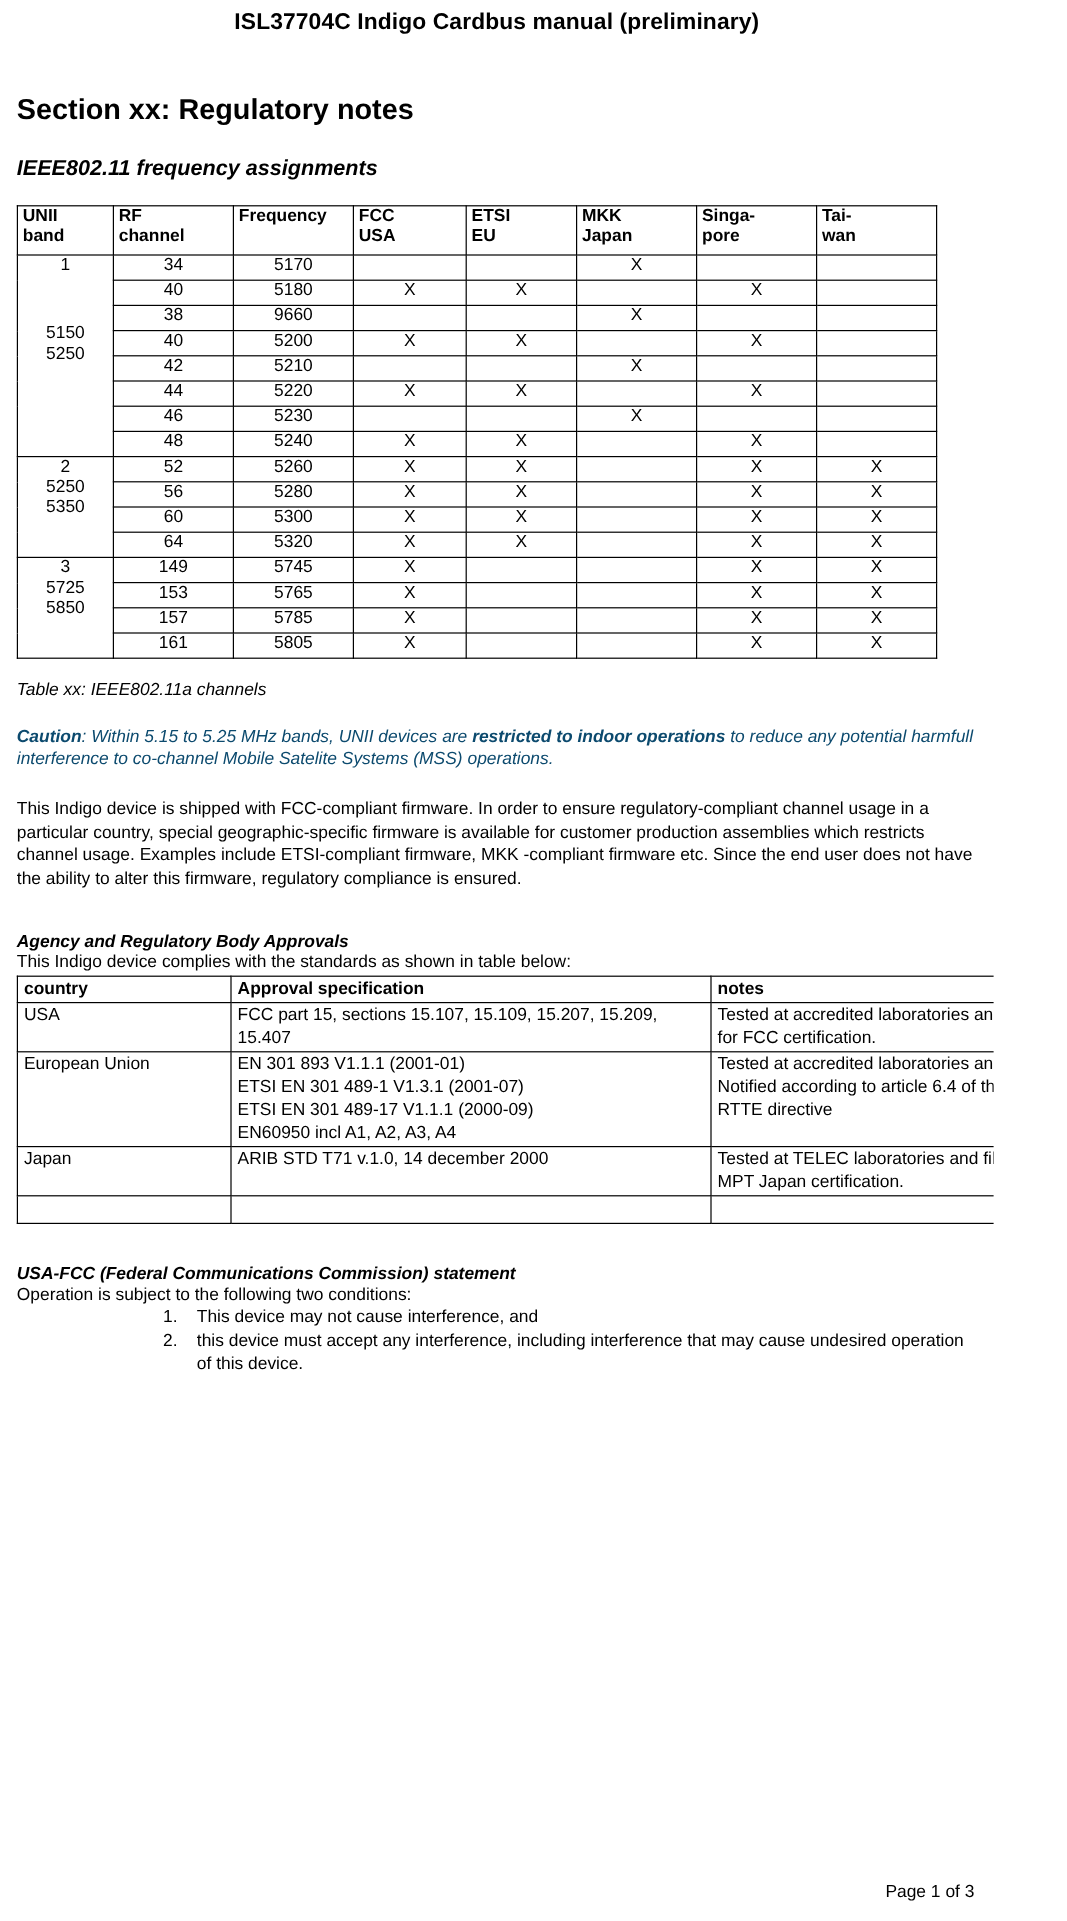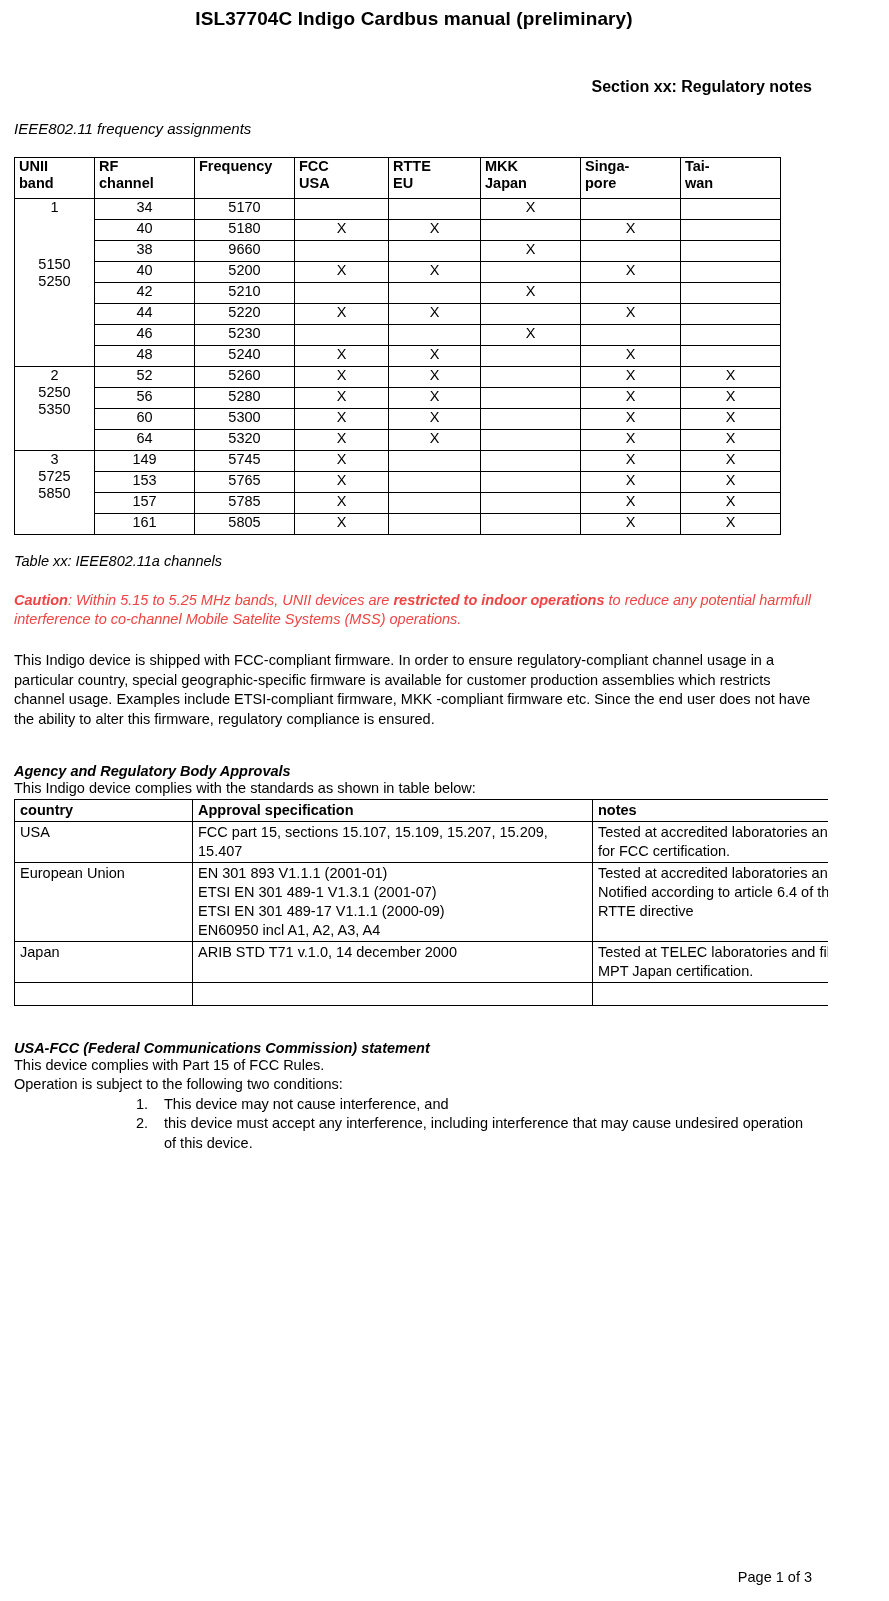--- a/index.html
+++ b/index.html
@@ -24,28 +24,27 @@
     text-align: center;
     font-size: 19px;
     font-weight: bold;
     margin: 8px 0 0 0;
     letter-spacing: 0.1px;
   }
   .content {
     padding: 0 16px 0 14px;
   }
   .section-heading {
-    font-size: 16px;
+    font-size: 24px;
     font-weight: bold;
     margin: 48px 0 0 0;
-    text-align: right;
   }
   .sub-heading {
-    font-size: 15px;
-    font-weight: normal;
+    font-size: 18px;
+    font-weight: bold;
     font-style: italic;
     margin: 24px 0 0 0;
   }
   .sub-heading-2 {
     font-size: 14.5px;
     font-weight: bold;
     font-style: italic;
     margin: 0;
   }
   
@@ -197,21 +196,21 @@
           </th>
           <th>
             <span>Frequency</span>
             <span class="l2"></span>
           </th>
           <th>
             <span>FCC</span>
             <span class="l2">USA</span>
           </th>
           <th>
-            <span>RTTE</span>
+            <span>ETSI</span>
             <span class="l2">EU</span>
           </th>
           <th>
             <span>MKK</span>
             <span class="l2">Japan</span>
           </th>
           <th>
             <span>Singa-</span>
             <span class="l2">pore</span>
           </th>
@@ -382,21 +381,21 @@
             <td class="ctr"></td>
             <td class="ctr"></td>
             <td class="ctr">X</td>
             <td class="ctr">X</td>
           </tr>
         </tbody>
     </table>
 
     <p class="caption">Table xx: IEEE802.11a channels</p>
 
-    <p class="caution" style="color: #ef4444;">
+    <p class="caution" style="color: #0c4a6e;">
       <b>Caution</b><span>: Within 5.15 to 5.25 MHz bands, UNII devices are </span><b>restricted to indoor operations</b><span> to reduce any potential harmfull interference to co-channel Mobile Satelite Systems (MSS) operations.</span>
     </p>
 
     <p class="para">This Indigo device is shipped with FCC-compliant firmware. In order to ensure regulatory-compliant channel usage in a particular country, special geographic-specific firmware is available for customer production assemblies which restricts channel usage. Examples include ETSI-compliant firmware, MKK -compliant firmware etc. Since the end user does not have the ability to alter this firmware, regulatory compliance is ensured.</p>
 
     <div class="spacer-block"></div>
 
     <p class="sub-heading-2">Agency and Regulatory Body Approvals</p>
     <p class="para-tight">This Indigo device complies with the standards as shown in table below:</p>
 
@@ -434,21 +433,20 @@
             <td class="empty"></td>
             <td class="empty"></td>
           </tr>
         </tbody>
     </table>
 
 
     <div class="spacer-block"></div>
 
     <p class="fcc-head">USA-FCC (Federal Communications Commission) statement</p>
-    <p class="para-tight">This device complies with Part 15 of FCC Rules.</p>
     <p class="para-tight">Operation is subject to the following two conditions:</p>
 
     <ol class="conditions" id="conditions-list">
         <li><span class="num">1.</span><span>This device may not cause interference, and</span></li>
         <li><span class="num">2.</span><span>this device must accept any interference, including interference that may cause undesired operation of this device.</span></li>
       </ol>
 
   </div>
 
   <div class="footer">Page 1 of 3</div>

